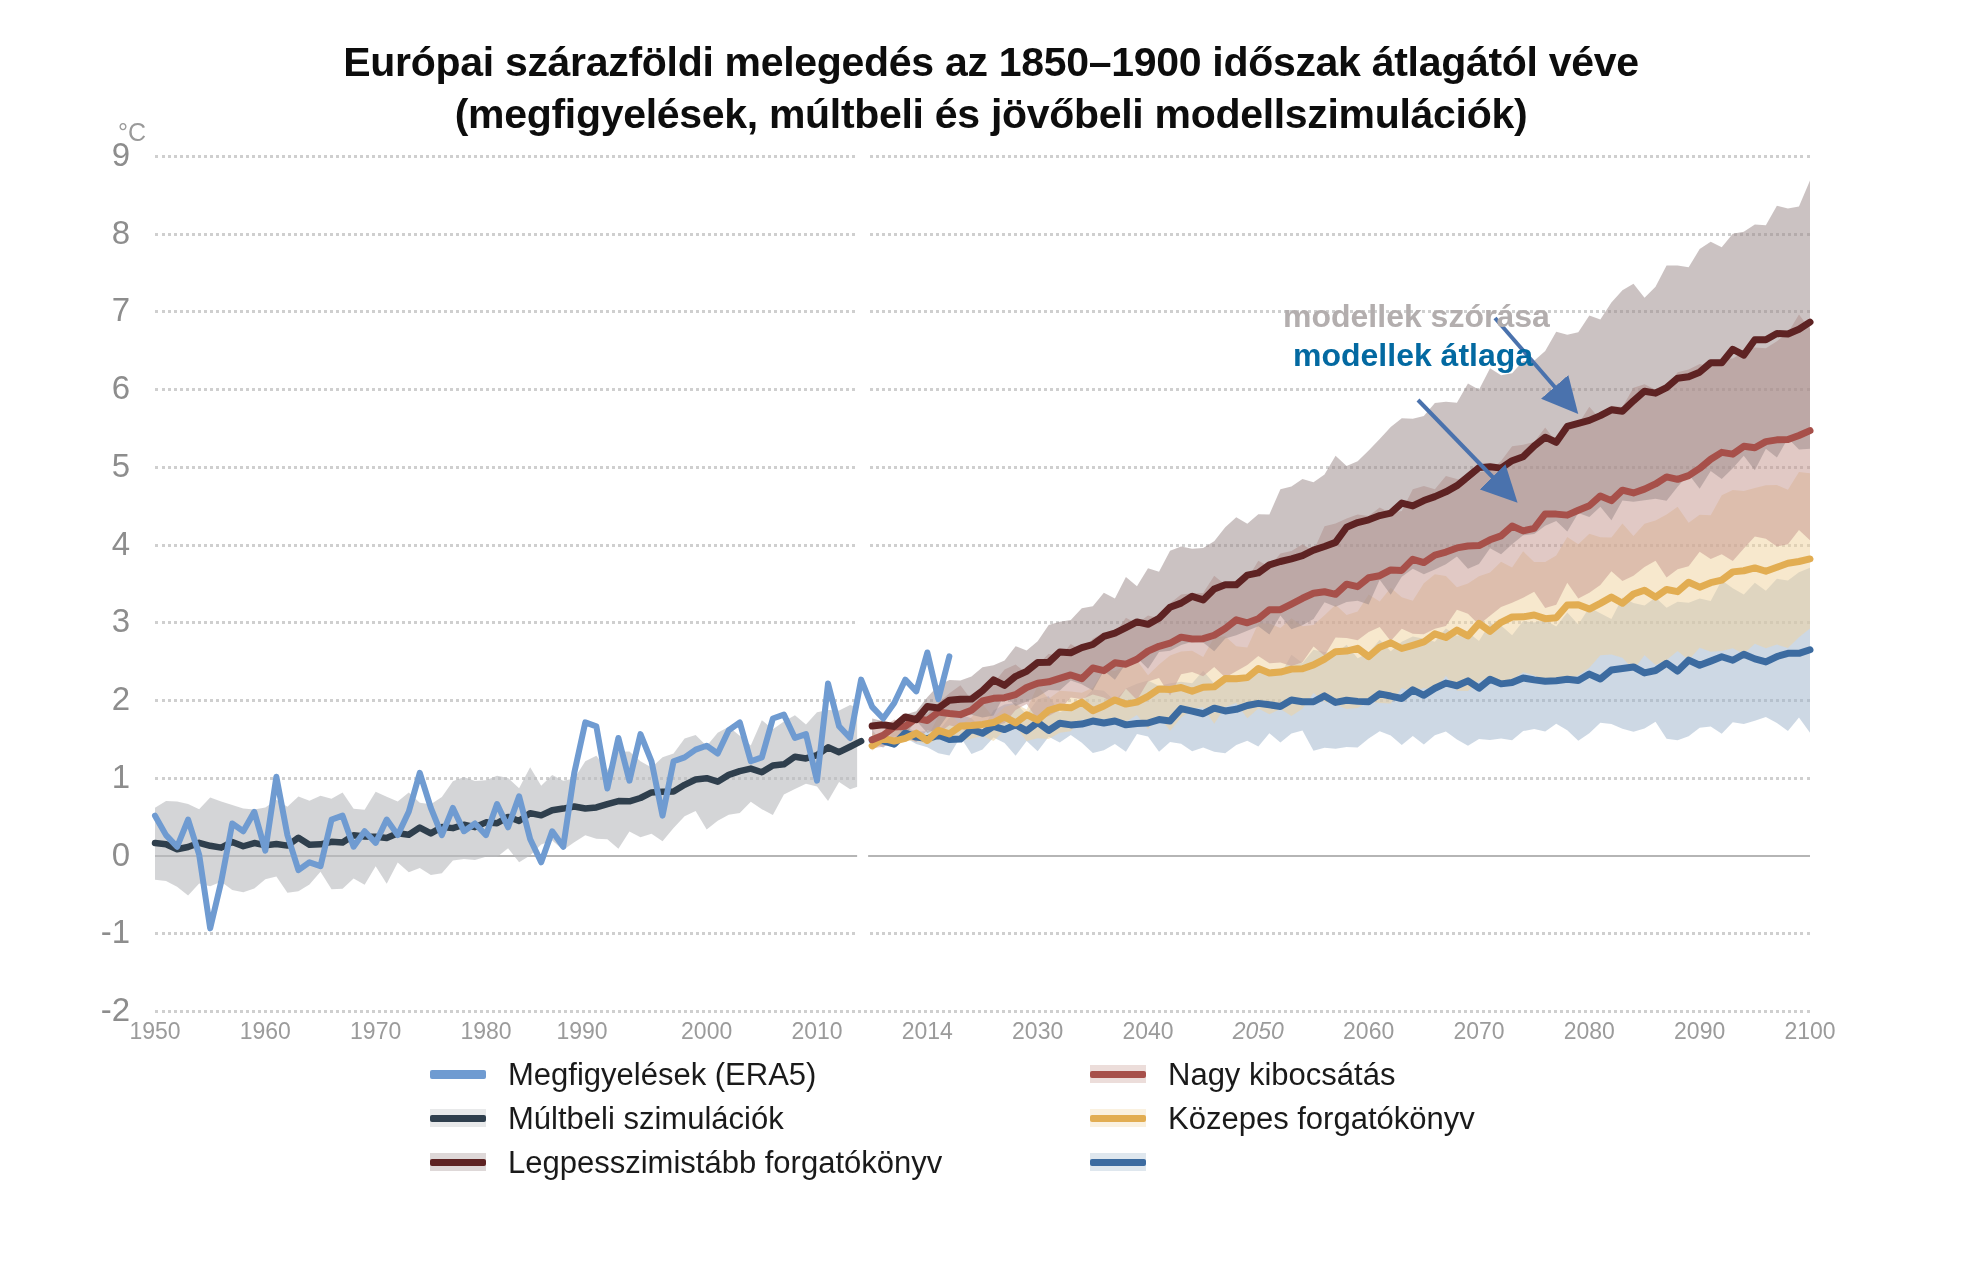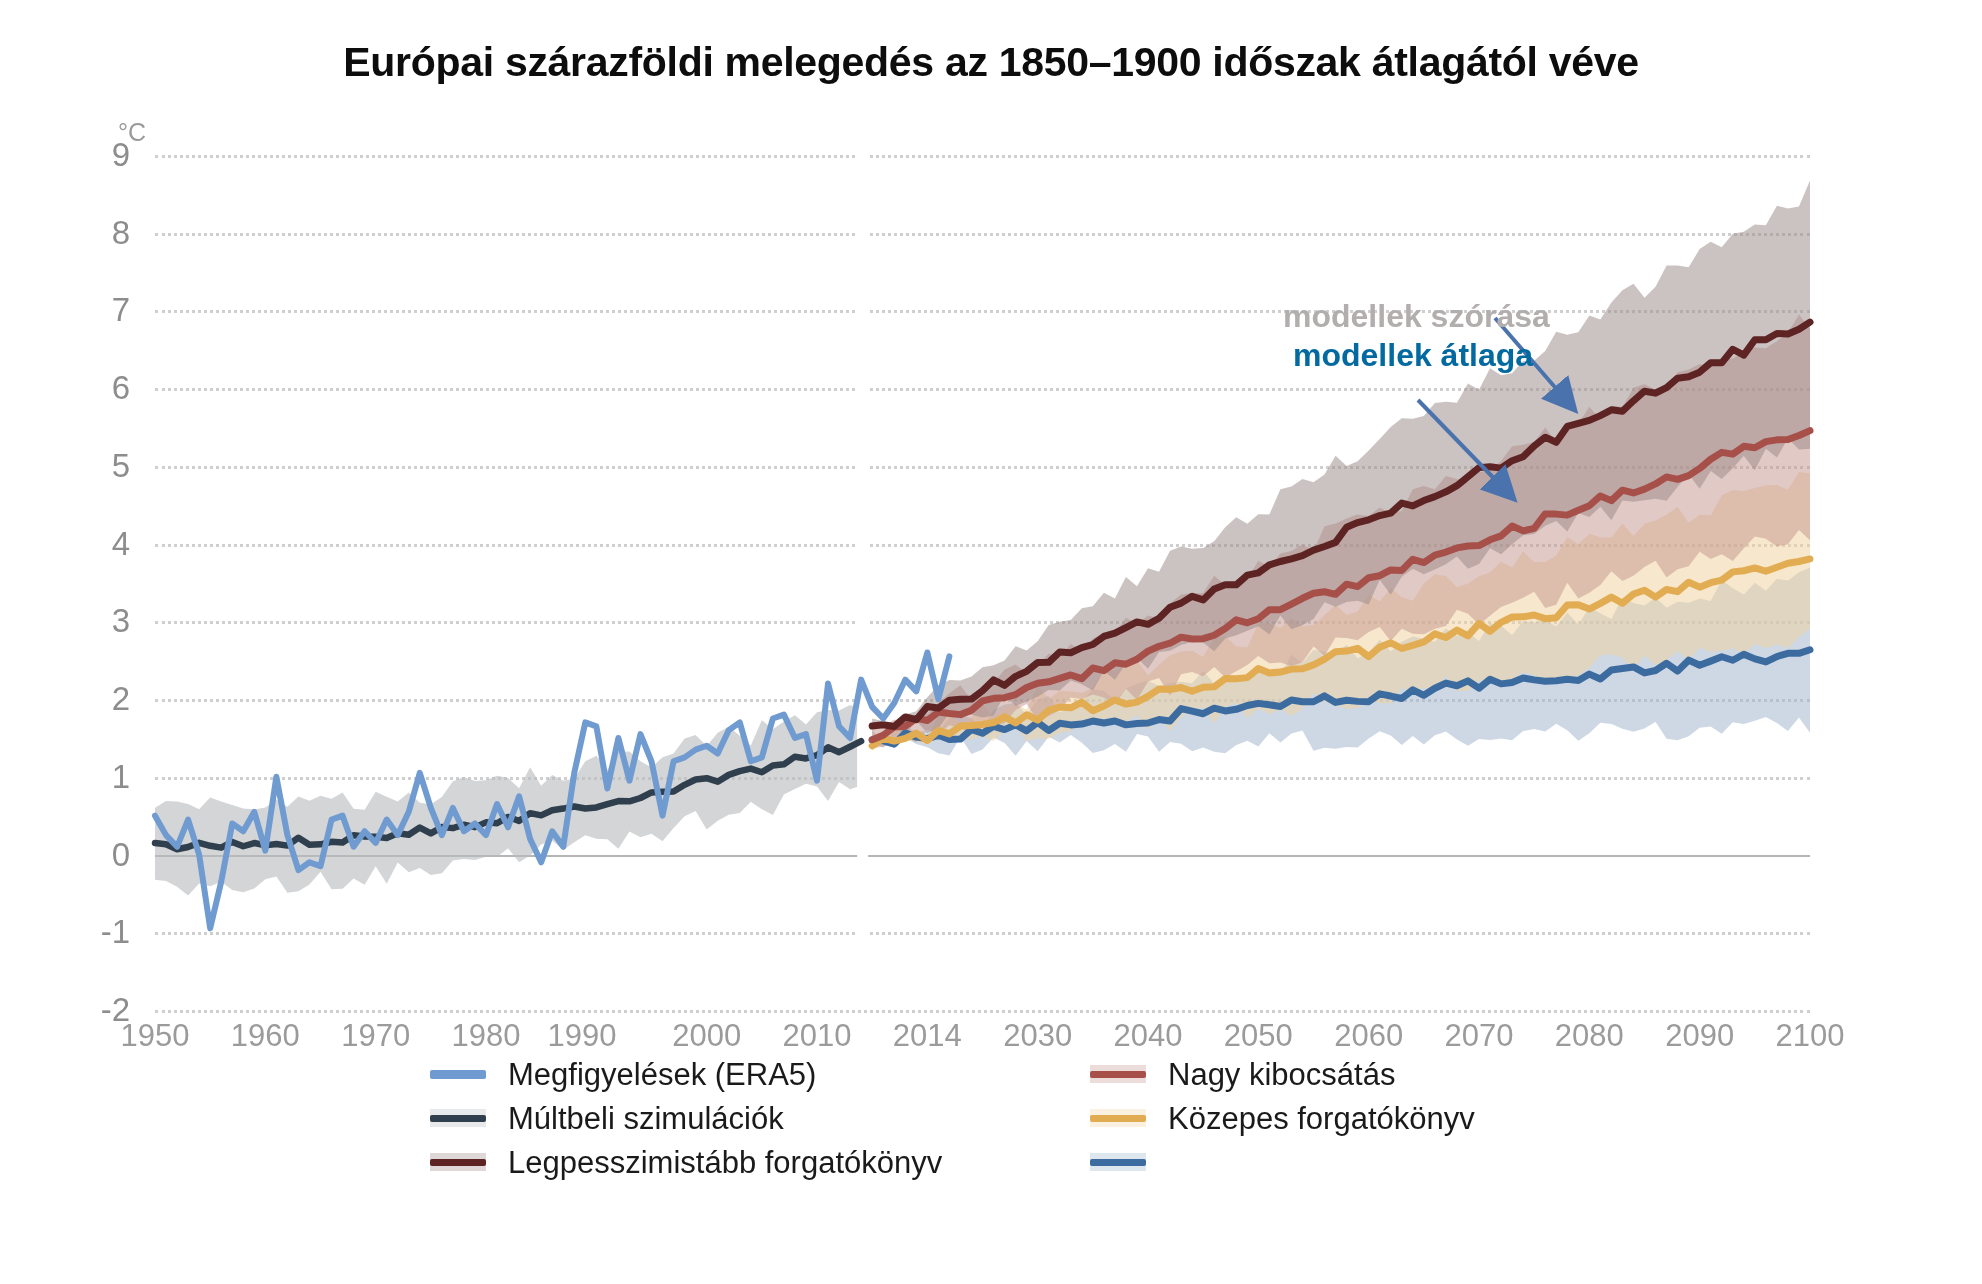--- a/index.html
+++ b/index.html
@@ -27,21 +27,21 @@
     position:absolute;left:118px;top:118px;
     font-size:25px;color:#9a9a9a;font-weight:400;
   }
   .ytick{
     position:absolute;width:72px;text-align:right;left:58px;
     font-size:33px;color:#8d8d8d;
     transform:translateY(-50%);
   }
   .xtick{
     position:absolute;top:1018px;width:120px;text-align:center;
-    font-size:31px;color:#9b9b9b;
+    font-size:23px;color:#9b9b9b;
     transform:translateX(-50%);
   }
   .gridline{
     position:absolute;left:155px;width:1655px;height:0;
     border-top:3px dotted #cfcfcf;
   }
   .zeroline{
     position:absolute;left:155px;width:1655px;height:2px;
     background:#b5b5b5;
   }
@@ -88,20 +88,21 @@
     font-size:31px;color:#1a1a1a;white-space:nowrap;line-height:1;
   }
 </style>
 </head>
 <body>
 
 <div class="figure">
 
   <div class="title-block">
     <div class="title-line">Európai szárazföldi melegedés az 1850–1900 időszak átlagától véve</div>
+    <div class="title-line">(megfigyelések, múltbeli és jövőbeli modellszimulációk)</div>
   </div>
 
   <div class="unit-label">°C</div>
 
   <div id="grid-layer">
       <div class="gridline" style="top: 155px;"></div>
       <div class="gridline" style="top: 232.727px;"></div>
       <div class="gridline" style="top: 310.455px;"></div>
       <div class="gridline" style="top: 388.182px;"></div>
       <div class="gridline" style="top: 465.909px;"></div>
@@ -131,21 +132,21 @@
       <div class="xtick" style="left: 155px;">1950</div>
       <div class="xtick" style="left: 265.333px;">1960</div>
       <div class="xtick" style="left: 375.667px;">1970</div>
       <div class="xtick" style="left: 486px;">1980</div>
       <div class="xtick" style="left: 582px;">1990</div>
       <div class="xtick" style="left: 706.667px;">2000</div>
       <div class="xtick" style="left: 817px;">2010</div>
       <div class="xtick" style="left: 927.333px;">2014</div>
       <div class="xtick" style="left: 1037.67px;">2030</div>
       <div class="xtick" style="left: 1148px;">2040</div>
-      <div class="xtick" style="left: 1258.33px;">2050</div>
+      <div class="xtick" style="left: 1258.33px; font-style: italic;">2050</div>
       <div class="xtick" style="left: 1368.67px;">2060</div>
       <div class="xtick" style="left: 1479px;">2070</div>
       <div class="xtick" style="left: 1589.33px;">2080</div>
       <div class="xtick" style="left: 1699.67px;">2090</div>
       <div class="xtick" style="left: 1810px;">2100</div>
     </div>
 
   <svg class="plot-svg" width="1982" height="1284">
     <defs>
       <marker id="arrowhead" markerWidth="9" markerHeight="9" refX="7" refY="4.5" orient="auto">

